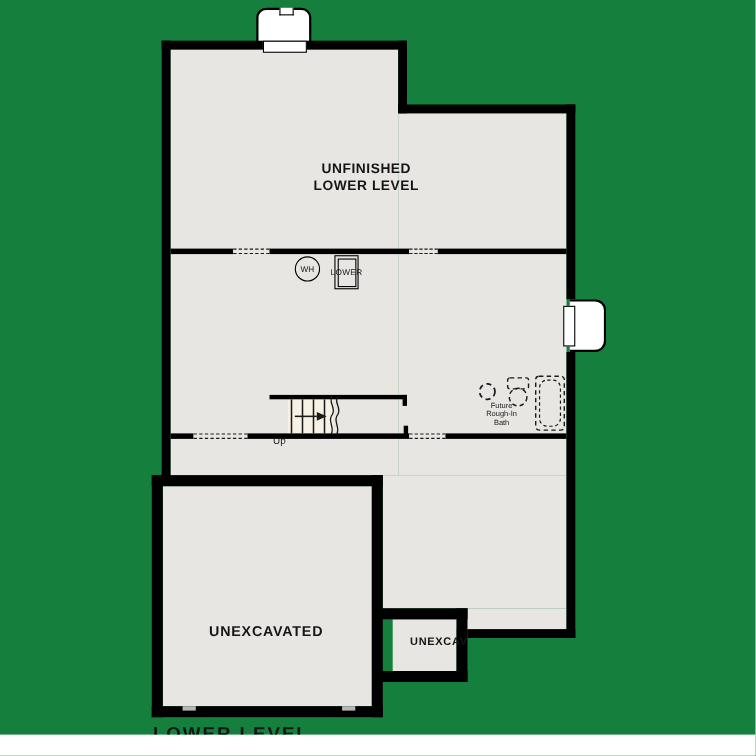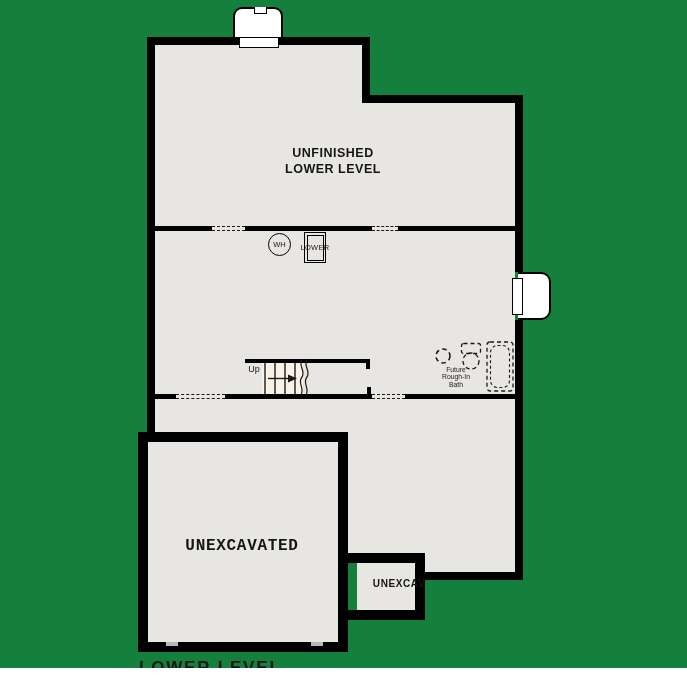--- a/index.html
+++ b/index.html
@@ -12,35 +12,35 @@
   .floor{position:absolute;background:#e8e6e3;}
   .opening{
     position:absolute;height:5px;box-sizing:border-box;background:#e8e6e3;
     border-top:1.8px dashed #1a1a1a;border-bottom:1.8px dashed #1a1a1a;
   }
   .sill{position:absolute;background:#ffffff;border:1.5px solid #000;box-sizing:border-box;}
   .bay{position:absolute;background:#ffffff;box-sizing:border-box;border:2.5px solid #000;}
   .label{position:absolute;font-weight:bold;color:#151515;text-align:center;white-space:nowrap;}
   .small-label{position:absolute;font-weight:normal;color:#1a1a1a;text-align:center;white-space:nowrap;}
   #room-label-unfinished{left:243px;top:145px;width:180px;font-size:12.5px;line-height:16px;letter-spacing:0.5px;}
-  #label-unexcavated{left:167px;top:537px;width:150px;font-size:16px;letter-spacing:0.7px;font-family:Liberation Mono, monospace;}
+  #label-unexcavated{left:167px;top:566px;width:150px;font-size:13px;letter-spacing:0.7px;}
   #label-unexcav{left:368px;top:578px;width:62px;font-size:10px;letter-spacing:0.6px;}
   #plan-title{left:139px;top:658px;width:300px;text-align:left;font-size:17px;letter-spacing:1.8px;}
   #wh-symbol{
     left:268px;top:233px;width:23px;height:23px;border:1.5px solid #000;border-radius:50%;
     box-sizing:border-box;background:#e8e6e3;display:flex;align-items:center;justify-content:center;
     font-size:7.5px;color:#1a1a1a;
   }
   #furnace-symbol{
     left:304px;top:232px;width:22px;height:31px;border:1.5px solid #000;box-sizing:border-box;
     background:#e8e6e3;padding:1.5px;
   }
   #furnace-inner{width:100%;height:100%;border:1px solid #000;box-sizing:border-box;}
   #furnace-label{left:300px;top:243px;width:30px;font-size:7.5px;letter-spacing:0.3px;}
-  #up-label{left:245px;top:364px;width:18px;font-size:9px;}
+  #up-label{left:245px;top:396px;width:18px;font-size:9px;}
   #bath-label{left:430px;top:366px;width:52px;font-size:6.8px;line-height:7.4px;white-space:normal;}
   #stairs-fill{left:262px;top:363px;width:41px;height:31px;background:#f8f2e6;}
   #chimney-bay{left:233px;top:7px;width:50px;height:33px;border-radius:9px 9px 0 0;}
   #chimney-notch{
     position:absolute;left:254px;top:7px;width:13px;height:7px;background:#ffffff;
     border:1.5px solid #000;border-top:none;box-sizing:border-box;
   }
   #window-bay-right{left:518px;top:272px;width:33px;height:48px;border-left:none;border-radius:0 10px 10px 0;}
   .footing{position:absolute;background:#b9b8b5;}
   svg{position:absolute;left:0;top:0;}

